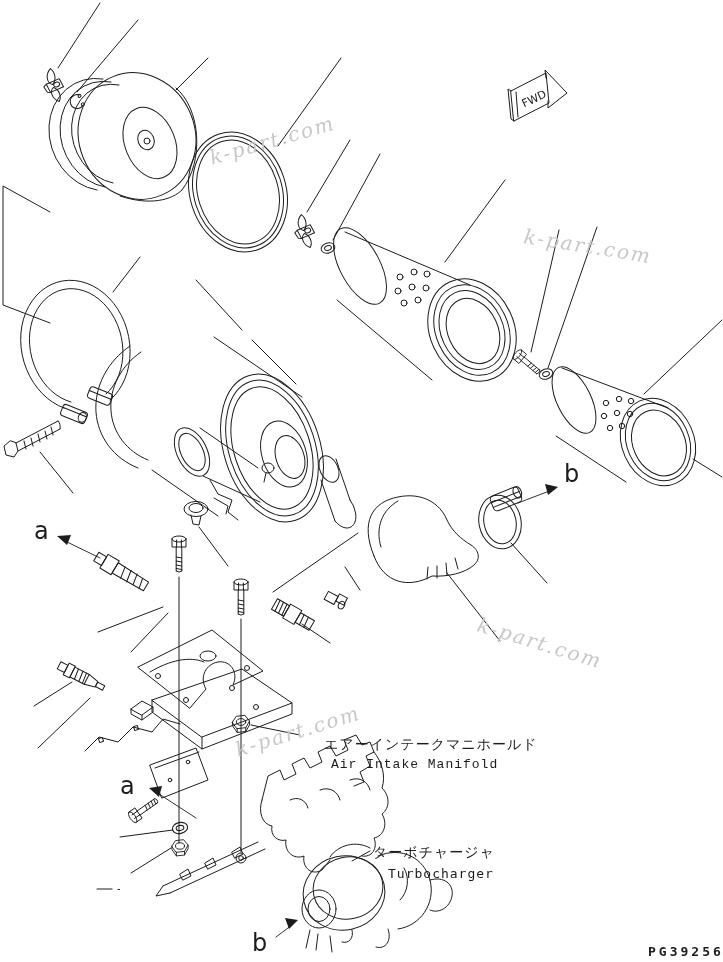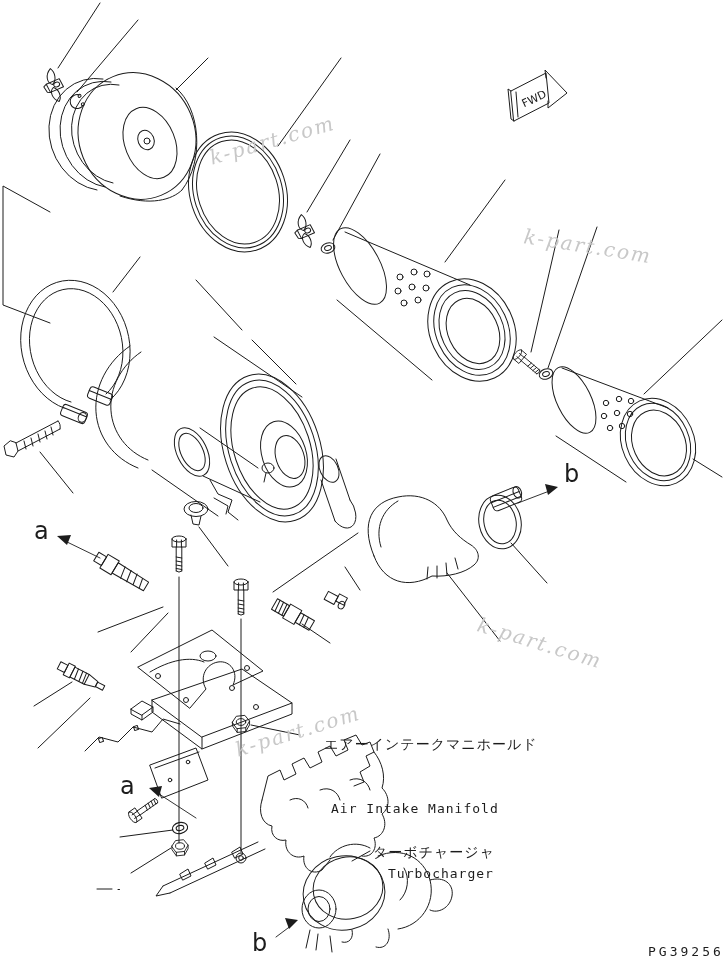--- a/index.html
+++ b/index.html
@@ -13,21 +13,21 @@
   #art .ah{fill:#1c1c1c;stroke:none;}
   #art text{stroke:none;fill:#1c1c1c;font-family:"DejaVu Sans",sans-serif;}
   .overlay{position:absolute;white-space:nowrap;color:#1c1c1c;}
   .wm{
     color:#c8c8c8;font-family:"DejaVu Serif",serif;font-style:italic;
     font-size:20px;letter-spacing:2px;transform-origin:left center;
   }
   .viewlabel{font-size:24px;font-family:"DejaVu Sans",sans-serif;}
   .callout-ja{font-size:14px;font-family:"DejaVu Sans Mono",monospace;letter-spacing:1px;}
   .callout-en{font-size:13px;font-family:"DejaVu Sans Mono",monospace;letter-spacing:1px;}
-  .partnum{font-size:13px;font-family:"DejaVu Sans Mono",monospace;letter-spacing:3px;}
+  .partnum{font-size:13px;font-family:"DejaVu Sans Mono",monospace;letter-spacing:3px;font-weight:bold;}
 </style>
 </head>
 <body>
 
 <div class="canvas">
 
   <svg id="art" width="723" height="962" viewBox="0 0 723 962">
     <defs>
       <g id="washer">
           <ellipse rx="7" ry="5"></ellipse>
@@ -342,19 +342,19 @@
   <div class="overlay wm" style="left:524px;top:224px;transform:rotate(9deg);">k-part.com</div>
   <div class="overlay wm" style="left:478px;top:612px;transform:rotate(17deg);">k-part.com</div>
   <div class="overlay wm" style="left:236px;top:738px;transform:rotate(-17deg);">k-part.com</div>
 
   <div class="overlay viewlabel" style="left:34px;top:517px;">a</div>
   <div class="overlay viewlabel" style="left:564px;top:460px;">b</div>
   <div class="overlay viewlabel" style="left:120px;top:772px;">a</div>
   <div class="overlay viewlabel" style="left:252px;top:929px;">b</div>
 
   <div class="overlay callout-ja" style="left:324px;top:736px;">エアーインテークマニホールド</div>
-  <div class="overlay callout-en" style="left:331px;top:801px;">Air Intake Manifold</div>
+  <div class="overlay callout-en" style="left:331px;top:757px;font-family:Liberation Mono, monospace;">Air Intake Manifold</div>
   <div class="overlay callout-ja" style="left:373px;top:844px;">ターボチャージャ</div>
   <div class="overlay callout-en" style="left:376px;top:866px;margin-left:12px;">Turbocharger</div>
 
   <div class="overlay partnum" style="left:648px;top:944px;">PG39256</div>
 
 </div>
 
 </body></html>

